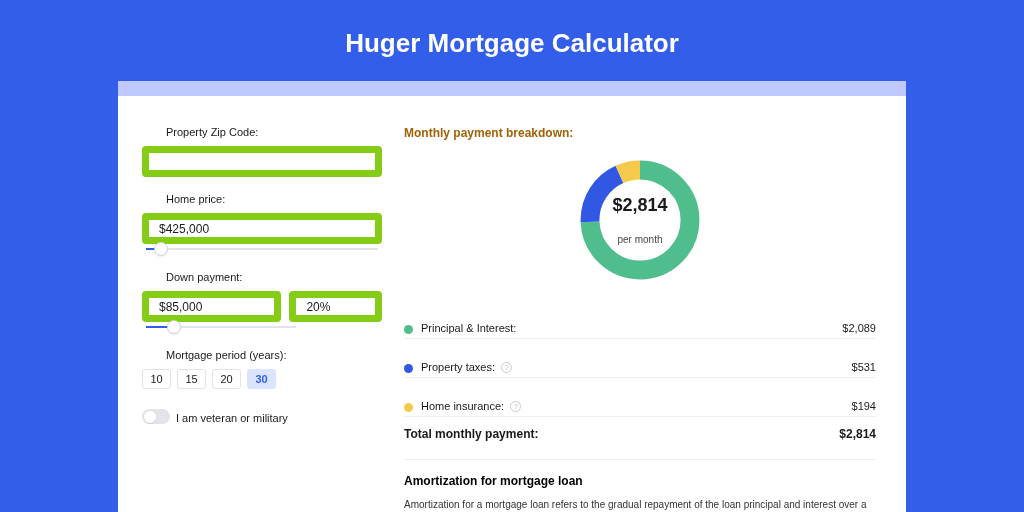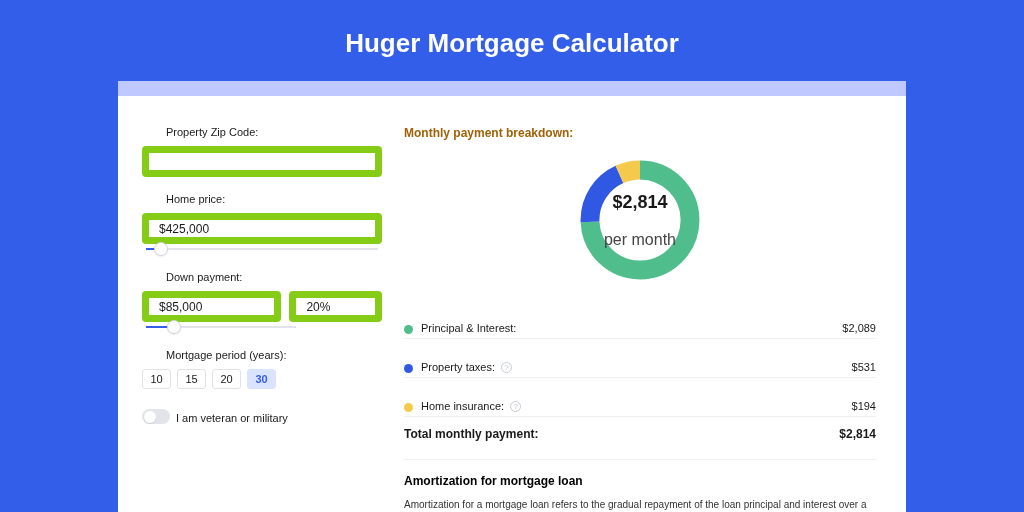--- a/index.html
+++ b/index.html
@@ -136,21 +136,21 @@
   .donut svg { width: 132px; height: 132px; transform: rotate(-90deg); }
   .donut-center {
     position: absolute;
     top: 0; left: 0; right: 0; bottom: 0;
     display: flex;
     flex-direction: column;
     align-items: center;
     justify-content: center;
   }
   .donut-amount { font-size: 18px; font-weight: 800; color: #1a1a1a;}
-  .donut-sub { font-size: 16px; color: #444; margin-top: 18px; }
+  .donut-sub { font-size: 10px; color: #444; margin-top: 18px; }
 
   .legend-row {
     display: flex;
     align-items: flex-end;
     height: 30px;
     font-size: 11px;
     color: #1a1a1a;
     border-bottom: 0;
   }
   .legend-dot {

